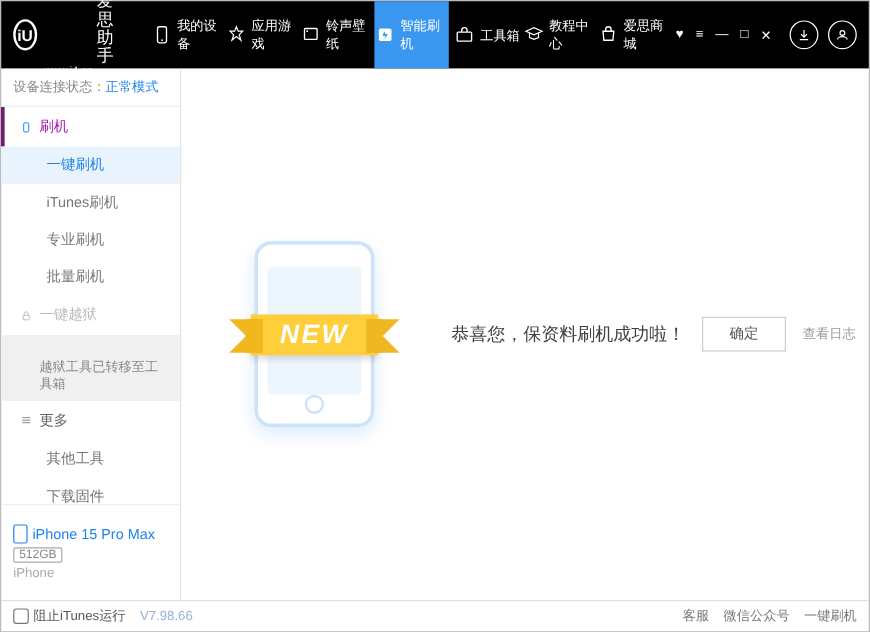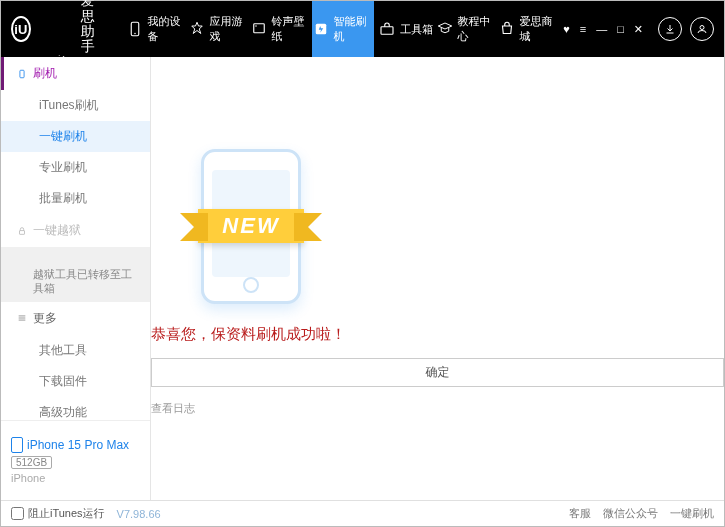--- a/index.html
+++ b/index.html
@@ -32,30 +32,30 @@
 .sub { padding: 7px 10px 7px 38px; color: #777; cursor: pointer; }
 .sub.active { background: #e9f3fd; color: #1e83ea; }
 .sub.info { background: #f0f0f0; color: #888; font-size: 11px; padding: 20px 10px 6px 32px; white-space: normal; line-height: 1.3; cursor: default; }
 .chk { display: flex; align-items: center; gap: 4px; color: #999; font-size: 11px; }
 .chk input { accent-color: #1e83ea; }
 .device { padding: 16px 10px; border-top: 1px solid #eee; display: flex; flex-direction: column; gap: 3px; }
 .dev-name { color: #1e83ea; font-size: 12px; display: flex; align-items: center; gap: 4px; }
 .dev-name::before { content: ""; width: 10px; height: 14px; border: 1.5px solid #1e83ea; border-radius: 2px; }
 .badge { display: inline-block; border: 1px solid #aaa; color: #888; font-size: 10px; padding: 0 4px; border-radius: 2px; width: fit-content; }
 .dev-type { color: #aaa; font-size: 11px; }
-.main { flex: 1; display: flex; flex-direction: column; justify-content: center; gap: 14px; }
+.main { flex: 1; display: flex; flex-direction: row; align-items: center; justify-content: center; gap: 14px; }
 .illus { width: 200px; height: 170px; position: relative; display: flex; align-items: center; justify-content: center; }
 .phone { width: 100px; height: 155px; background: #fff; border: 3px solid #cde3f7; border-radius: 14px; position: relative; box-shadow: 0 6px 14px rgba(30,131,234,0.15); }
 .phone::before { content: ""; position: absolute; top: 18px; left: 8px; right: 8px; bottom: 24px; background: #eef6fd; border-radius: 4px; }
 .phone::after { content: ""; position: absolute; bottom: 8px; left: 50%; transform: translateX(-50%); width: 12px; height: 12px; border: 2px solid #cde3f7; border-radius: 50%; }
 .ribbon { position: absolute; background: #ffce3b; color: #fff; font-weight: 800; font-style: italic; font-size: 22px; padding: 4px 24px; letter-spacing: 2px; box-shadow: 0 3px 6px rgba(0,0,0,0.15); z-index: 2; }
 .ribbon::before, .ribbon::after { content: ""; position: absolute; top: 4px; border: 14px solid #f0b820; z-index: -1; }
 .ribbon::before { left: -18px; border-left-color: transparent; }
 .ribbon::after { right: -18px; border-right-color: transparent; }
-.success { font-size: 15px; color: #b91c1c; }
+.success { font-size: 15px; color: #404040; }
 .ok-btn { border: 1px solid #ccc; background: #fff; padding: 5px 22px; font-size: 12px; color: #555; cursor: pointer; }
 .log-link { font-size: 11px; color: #999; cursor: pointer; }
 .footer { height: 26px; border-top: 1px solid #e0e0e0; display: flex; align-items: center; font-size: 11px; color: #777; padding: 0 10px; gap: 12px; }
 .footer .chk { color: #555; }
 .ver { color: #8fb5d8; }
 .spacer { flex: 1; }
 .flink { cursor: pointer; }
 .hicon { width: 10px; height: 10px; display: inline-block; }
 </style>
 </head>
@@ -151,29 +151,32 @@
           <svg width="12" height="12" viewBox="0 0 24 24">
             <circle cx="12" cy="9" r="4" stroke="#fff" stroke-width="2" fill="none"></circle>
             <path d="M4 20 a8 5 0 0 1 16 0" stroke="#fff" stroke-width="2" fill="none"></path>
           </svg>
         </div>
   </div>
 </div>
 
 <div class="body">
   <div class="sidebar">
+    <div class="conn">
+      <span>设备连接状态：</span><span class="mode">正常模式</span>
+    </div>
     <div class="tree">
       <div class="group active-parent">
         <svg class="hicon" viewBox="0 0 24 24">
               <rect x="7" y="3" width="10" height="18" rx="2" stroke="#1e83ea" stroke-width="2" fill="none"></rect>
             </svg>
         <span>刷机</span>
       </div>
+      <div class="sub active">一键刷机</div>
       <div class="sub">iTunes刷机</div>
-      <div class="sub active">一键刷机</div>
       <div class="sub">专业刷机</div>
       <div class="sub">批量刷机</div>
       <div class="group locked">
         <svg class="hicon" viewBox="0 0 24 24">
               <rect x="6" y="11" width="12" height="9" rx="1" stroke="#bbb" stroke-width="2" fill="none"></rect>
               <path d="M8 11 V8 a4 4 0 0 1 8 0 V11" stroke="#bbb" stroke-width="2" fill="none"></path>
             </svg>
         <span>一键越狱</span>
       </div>
       <div class="sub info">越狱工具已转移至工具箱</div>

